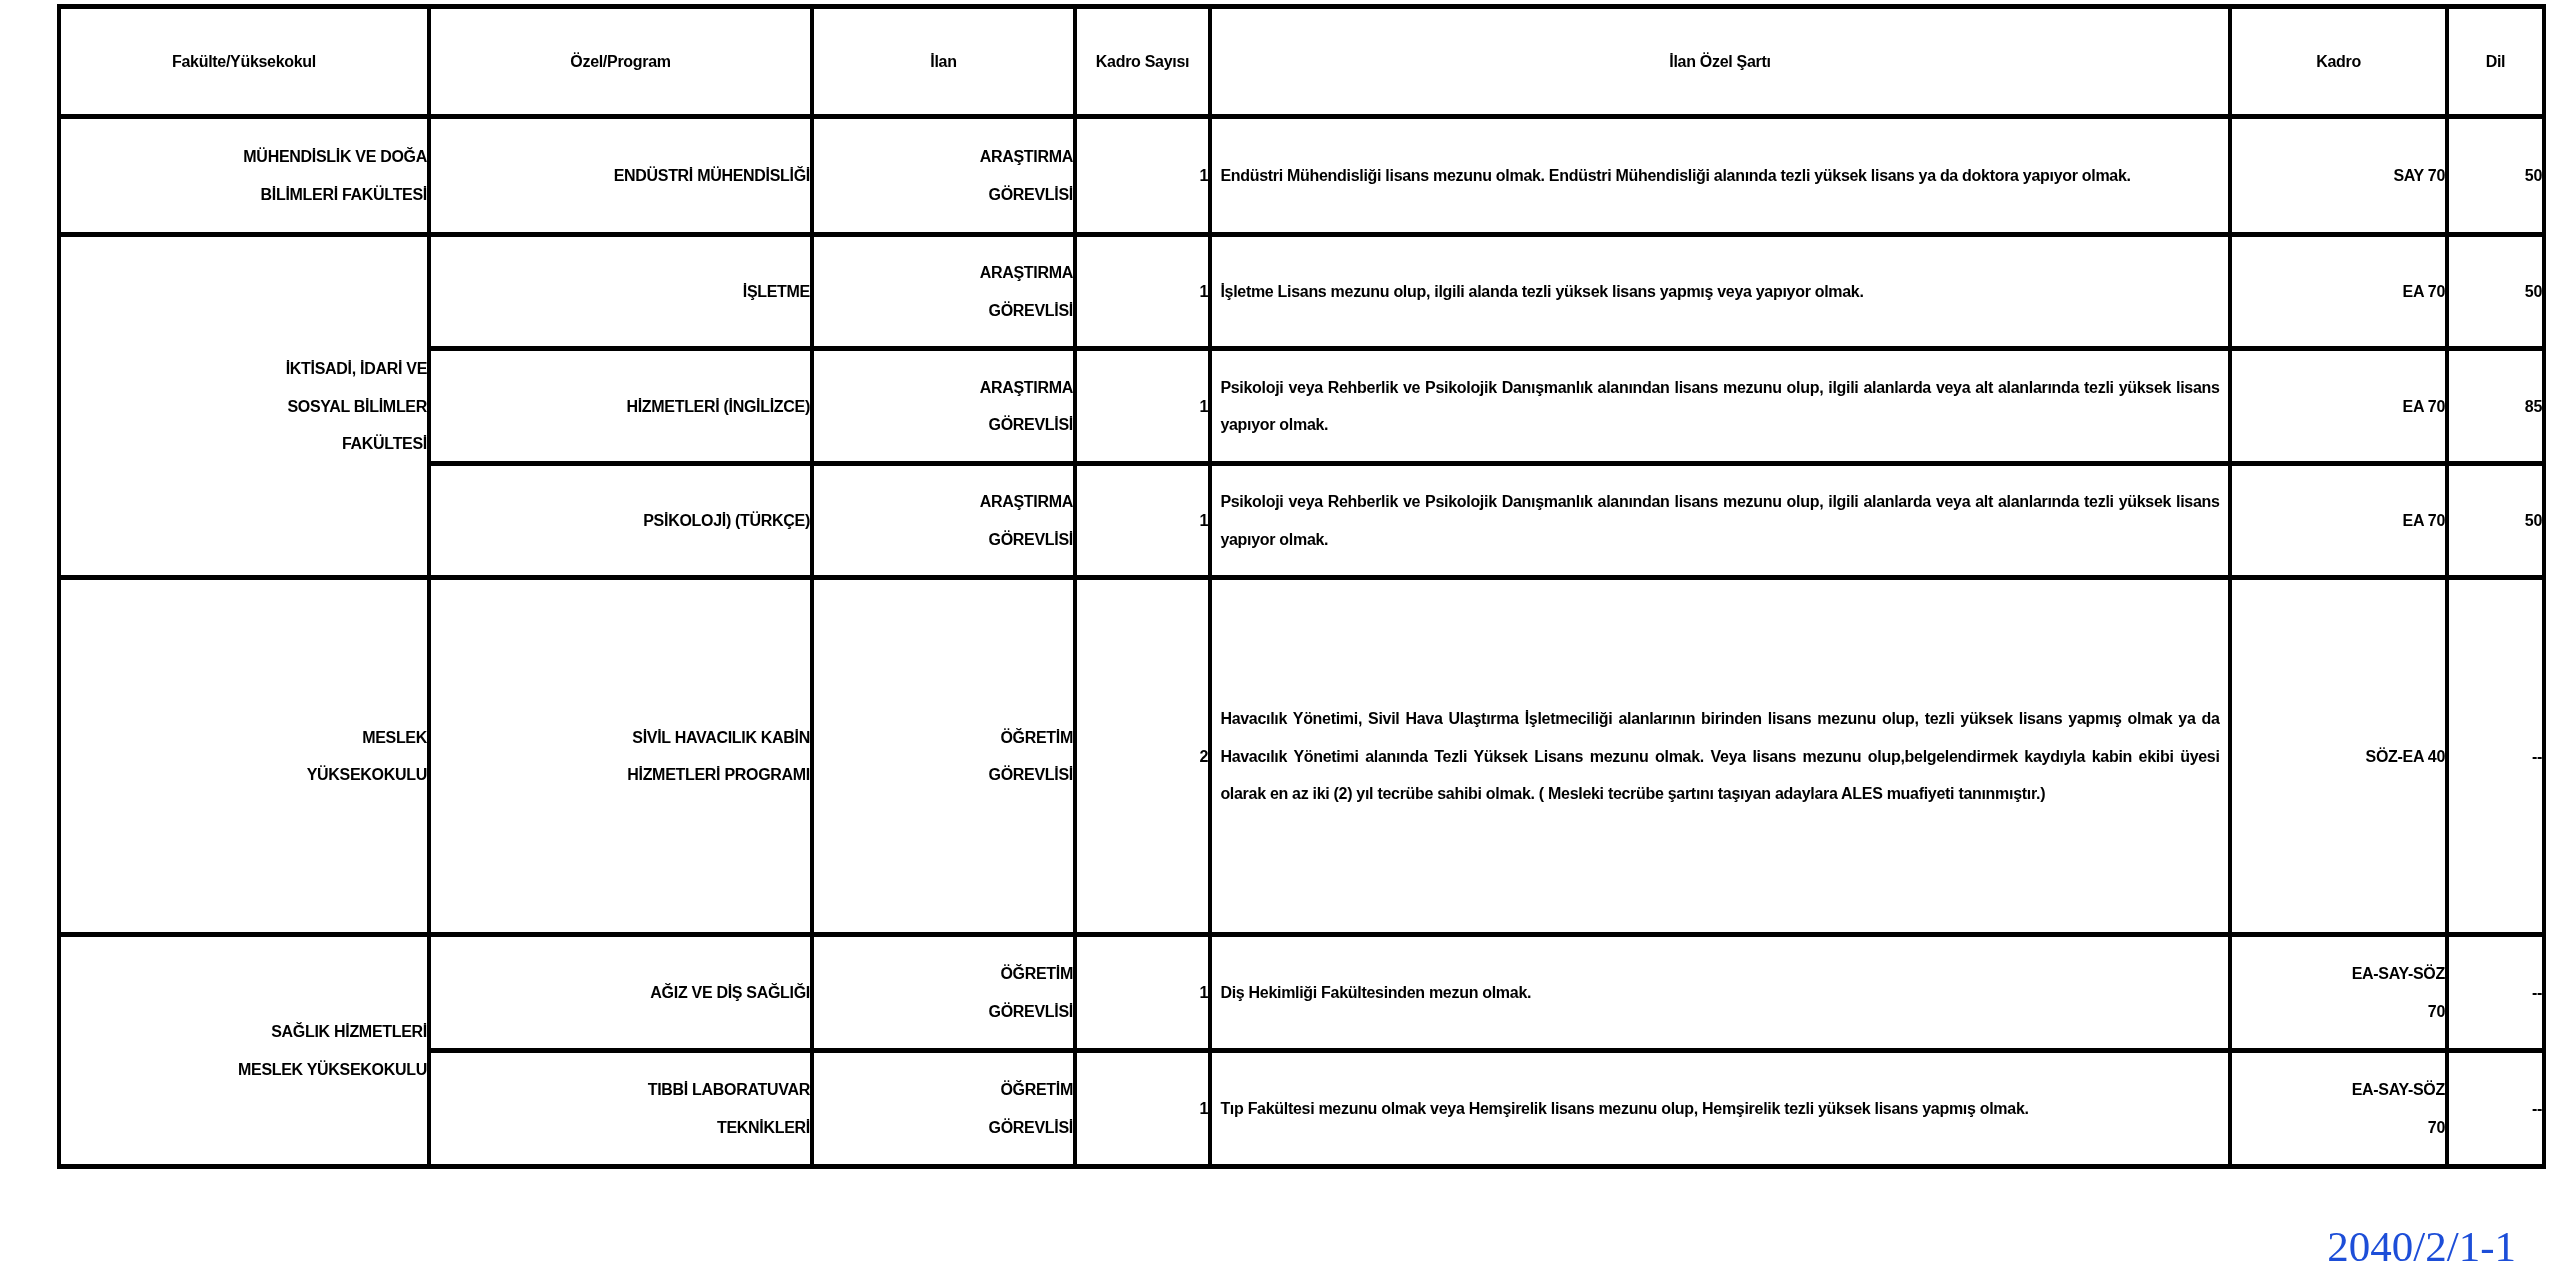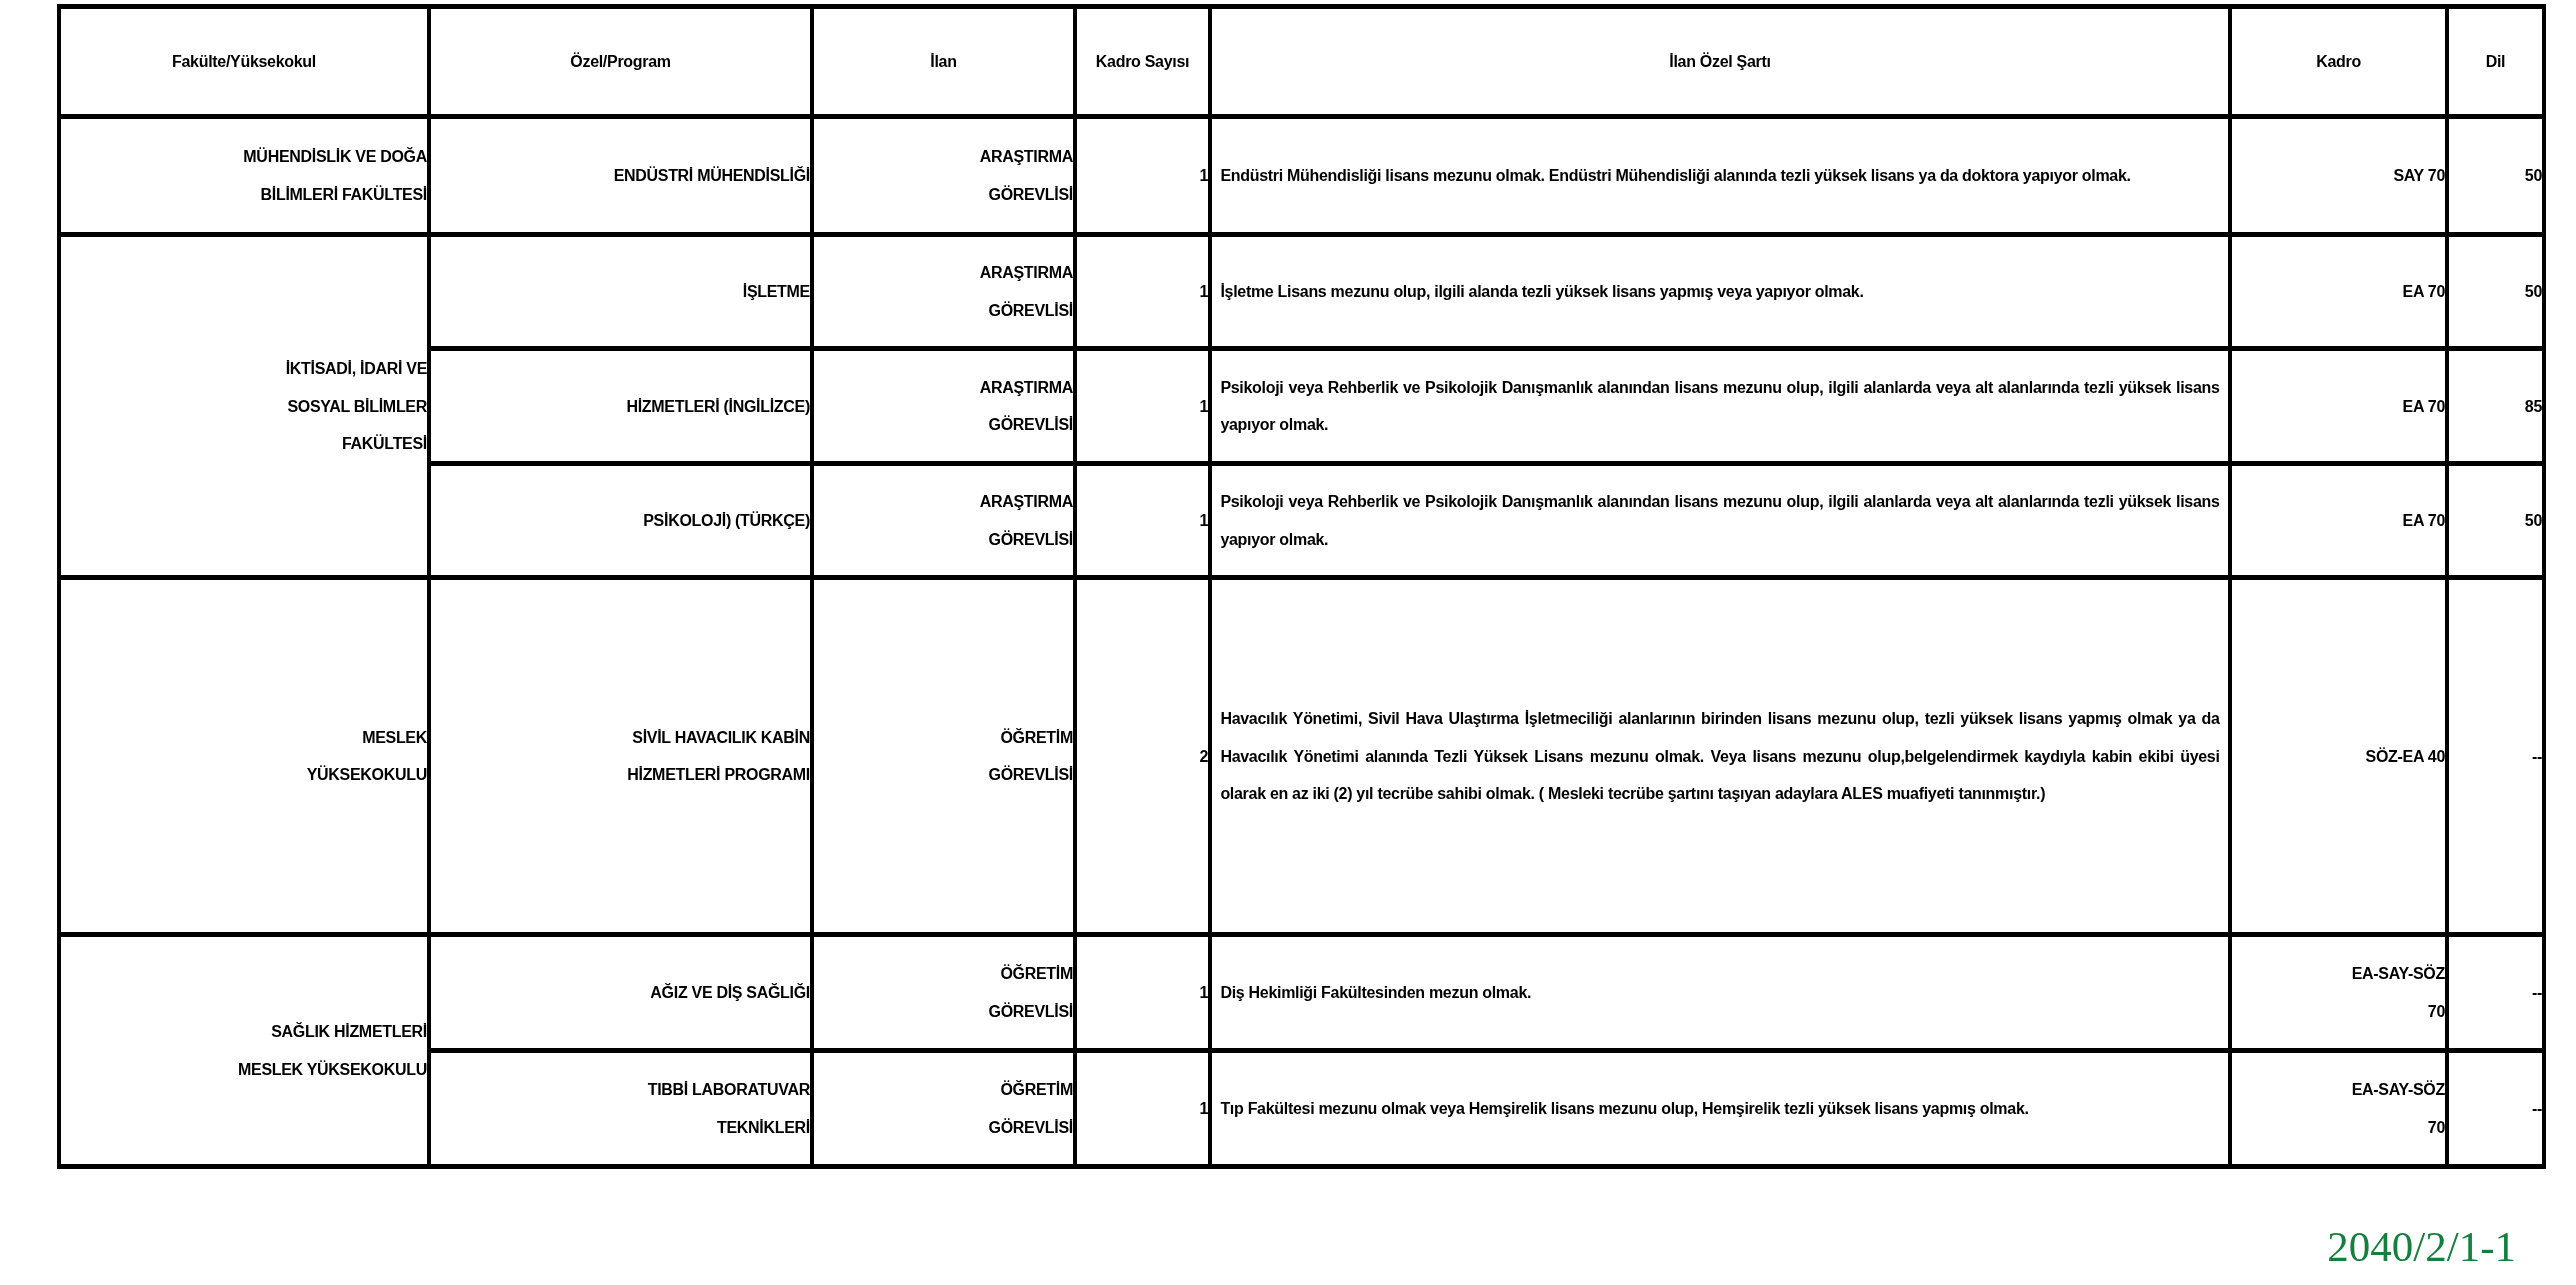--- a/index.html
+++ b/index.html
@@ -26,21 +26,21 @@
   thead tr{height:110px;}
   tbody tr:nth-child(1){height:118px;}
   tbody tr:nth-child(2){height:114px;}
   tbody tr:nth-child(3){height:115px;}
   tbody tr:nth-child(4){height:114px;}
   tbody tr:nth-child(5){height:357px;}
   tbody tr:nth-child(6){height:116px;}
   tbody tr:nth-child(7){height:116px;}
   .doc-code{
     position:absolute;top:1222px;right:60px;
-    font-family:"Liberation Serif",serif;font-size:43px;color:#15803d;
+    font-family:"Liberation Serif",serif;font-size:43px;color:#1d4ed8;
   }
 </style>
 </head>
 <body>
 
 <div class="page">
 
   <table class="jobs">
     <colgroup>
       <col style="width:370px">

